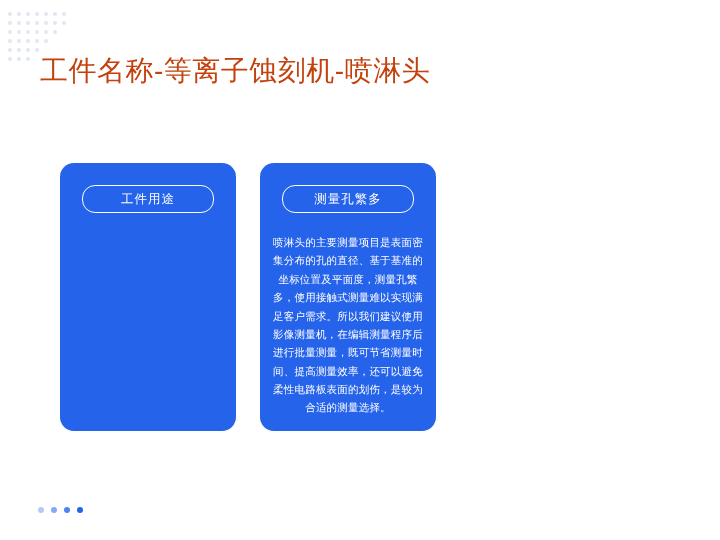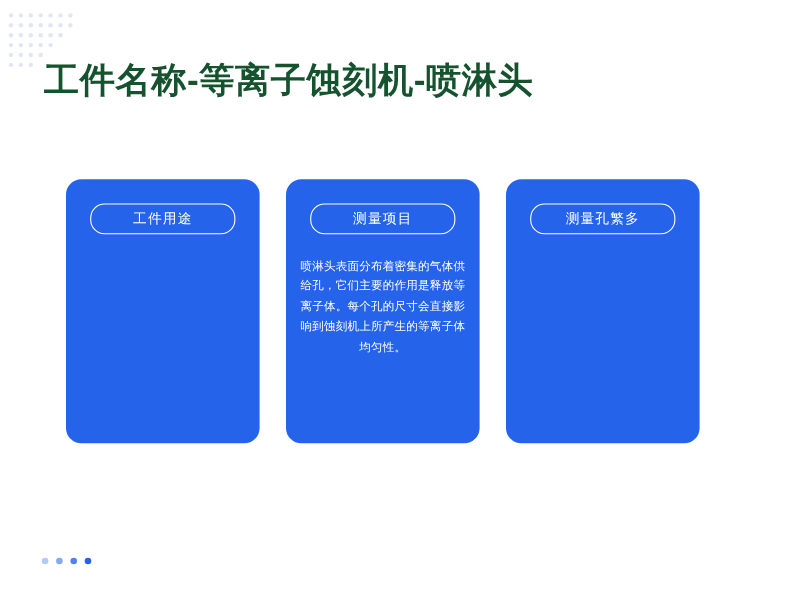--- a/index.html
+++ b/index.html
@@ -52,23 +52,23 @@
   }
   .dot-row span:nth-child(1) { opacity: 0.35; }
   .dot-row span:nth-child(2) { opacity: 0.55; }
   .dot-row span:nth-child(3) { opacity: 0.8; }
   .dot-row span:nth-child(4) { opacity: 1; }
 
   .title {
     position: absolute;
     left: 40px;
     top: 52px;
-    font-size: 32px;
-    font-weight: bold;
-    color: #14532d;
+    font-size: 28px;
+    font-weight: normal;
+    color: #c2410c;
     letter-spacing: 0.5px;
     white-space: nowrap;
   }
 
   .cards {
     position: absolute;
     left: 60px;
     top: 163px;
     width: 600px;
     display: flex;
@@ -148,27 +148,24 @@
     </div>
 
   <div class="title">工件名称-等离子蚀刻机-喷淋头</div>
 
   <div class="cards">
 
     <div class="card">
       <div class="card-badge">工件用途</div>
     </div>
 
-    <div class="card">
-      <div class="card-badge">测量项目</div>
-      <div class="card-body">喷淋头表面分布着密集的气体供给孔，它们主要的作用是释放等离子体。每个孔的尺寸会直接影响到蚀刻机上所产生的等离子体均匀性。</div>
-    </div>
 
     <div class="card">
       <div class="card-badge">测量孔繁多</div>
+      <div class="card-body">喷淋头的主要测量项目是表面密集分布的孔的直径、基于基准的坐标位置及平面度，测量孔繁多，使用接触式测量难以实现满足客户需求。所以我们建议使用影像测量机，在编辑测量程序后进行批量测量，既可节省测量时间、提高测量效率，还可以避免柔性电路板表面的划伤，是较为合适的测量选择。</div>
     </div>
 
   </div>
 
   <div class="dot-row">
     <span></span>
     <span></span>
     <span></span>
     <span></span>
   </div>

